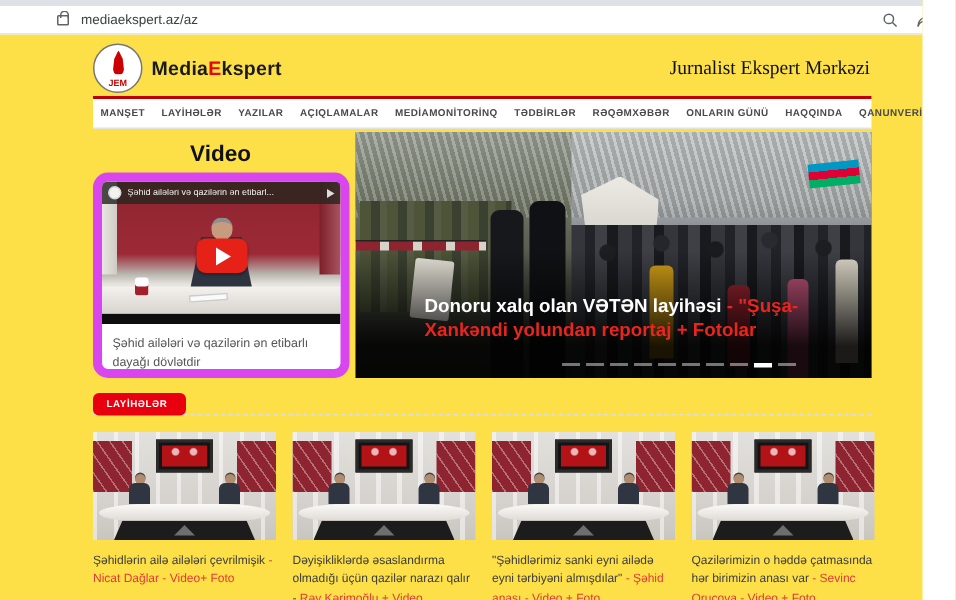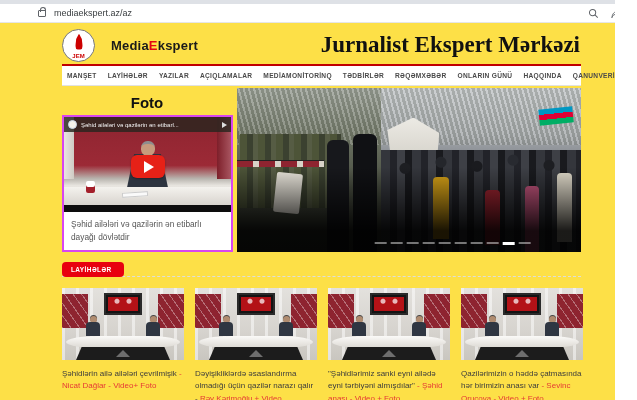--- a/index.html
+++ b/index.html
@@ -10,36 +10,36 @@
   .tabstrip { position:absolute; top:0; left:0; width:637px; height:4px; background:#dee1e6; }
   .urlbar { position:absolute; top:4px; left:0; width:637px; height:19px; background:#fff; border-bottom:1px solid #e6e6e6; display:flex; align-items:center; }
   .lock-icon { margin-left:38px; width:8px; height:7px; border:1px solid #5f6368; border-radius:1px; position:relative; }
   .lock-icon:before { content:""; position:absolute; top:-4px; left:1px; width:4px; height:4px; border:1px solid #5f6368; border-bottom:none; border-radius:3px 3px 0 0; }
   .url-text { margin-left:8px; font-size:9px; color:#3c4043; }
   .chrome-icons { margin-left:auto; margin-right:14px; display:flex; gap:12px; align-items:center; }
   .chrome-icons svg { display:block; }
 
   
   .site-header { position:absolute; top:27px; left:62px; width:518px; height:36px; display:flex; align-items:center; }
-  .logo-wrap { display:flex; align-items:center; gap:16px; }
+  .logo-wrap { display:flex; align-items:center; gap:6px; }
   .logo-emblem { width:33px; height:33px; border:1px solid #777; border-radius:50%; position:relative; background:#fff; }
   .logo-emblem .flame { position:absolute; top:4px; left:12px; width:8px; height:16px; background:#c00; border-radius:50% 50% 40% 40%; clip-path:polygon(50% 0, 85% 35%, 100% 100%, 0 100%, 15% 35%); }
   .logo-emblem .jem { position:absolute; bottom:2px; left:0; width:100%; text-align:center; font-size:6px; font-weight:bold; color:#c00; }
   .logo-text { font-size:13px; font-weight:bold; color:#1a1a1a; letter-spacing:.2px; }
   .logo-text .accent { color:#e30613; }
-  .site-title { margin-left:auto; font-family:"Liberation Serif", serif; font-size:23px; font-weight:bold; color:#111; }
+  .site-title { margin-left:auto; font-family:"Liberation Serif", serif; font-size:13px; font-weight:normal; color:#111; }
 
   
   .nav { position:absolute; top:64px; left:62px; width:519px; height:22px; border-top:2px solid #c00000; border-bottom:1px solid #e2e2e2; background:#fff; display:flex; align-items:center; }
   .nav-item { font-size:6.6px; font-weight:bold; color:#4a4a4a; letter-spacing:.3px; margin-right:11px; white-space:nowrap; cursor:pointer; }
   .nav-item:first-child { margin-left:5px; }
 
   
   .video-heading { position:absolute; top:94px; left:62px; width:170px; text-align:center; font-size:15px; font-weight:bold; color:#111; }
-  .video-card { position:absolute; top:115px; left:62px; width:171px; height:137px; border:2px solid #d946ef; border-radius:0; background:#fff; overflow:hidden; cursor:pointer; }
+  .video-card { position:absolute; top:115px; left:62px; width:171px; height:137px; border:6px solid #d946ef; border-radius:10px; background:#fff; overflow:hidden; cursor:pointer; }
   .video-thumb { position:relative; width:100%; height:88px; background:linear-gradient(180deg,#8e2430 0%,#9c2a36 55%,#b8b4ae 70%,#e8e5e0 78%,#dcd8d2 100%); overflow:hidden; }
   .vt-stripe-l { position:absolute; top:0; left:0; width:10px; height:70%; background:linear-gradient(90deg,#e9e6e1,#cfcbc4); }
   .vt-stripe-r { position:absolute; top:0; right:0; width:14px; height:70%; background:linear-gradient(90deg,#7d1f2a,#a85560); }
   .vt-topbar { position:absolute; top:0; left:0; width:100%; height:15px; background:rgba(40,38,30,.82); display:flex; align-items:center; padding:0 4px; }
   .vt-logo { width:9px; height:9px; border-radius:50%; background:#f5f2ea; border:1px solid #cdd7e8; flex:none; }
   .vt-title { margin-left:4px; font-size:6px; color:#f2f2f2; white-space:nowrap; overflow:hidden; }
   .vt-share { margin-left:auto; width:0; height:0; border-left:5px solid #ddd; border-top:3px solid transparent; border-bottom:3px solid transparent; }
   .vt-man { position:absolute; left:50%; top:24px; transform:translateX(-50%); width:46px; height:50px; }
   .vt-head { position:absolute; top:0; left:16px; width:14px; height:15px; background:#c79b7d; border-radius:45%; border-top:3px solid #8e8e8e; }
   .vt-body { position:absolute; top:13px; left:2px; width:42px; height:36px; background:#2d3440; clip-path:polygon(18% 0, 82% 0, 100% 100%, 0 100%); }
@@ -145,21 +145,21 @@
     <span class="nav-item">AÇIQLAMALAR</span>
     <span class="nav-item">MEDİAMONİTORİNQ</span>
     <span class="nav-item">TƏDBİRLƏR</span>
     <span class="nav-item">RƏQƏMXƏBƏR</span>
     <span class="nav-item">ONLARIN GÜNÜ</span>
     <span class="nav-item">HAQQINDA</span>
     <span class="nav-item">QANUNVERİCİLİK</span>
 
   </div>
 
-  <div class="video-heading">Foto</div>
+  <div class="video-heading">Video</div>
   <div class="video-card">
     <div class="video-thumb">
       <div class="vt-stripe-l"></div>
       <div class="vt-stripe-r"></div>
       <div class="vt-man">
         <div class="vt-body"></div>
         <div class="vt-shirt"></div>
         <div class="vt-head"></div>
       </div>
       <div class="vt-desk"></div>
@@ -191,20 +191,23 @@
       <div class="feat-trees"></div>
       <div class="tent"></div>
       <div class="flag"></div>
       <div class="crowd"></div>
       <div class="jacket" style="bottom:8%; left:26%; width:16px; height:38%; background:#d4a017;"></div>
       <div class="jacket" style="bottom:4%; left:52%; width:15px; height:34%; background:#9c2430;"></div>
       <div class="jacket" style="bottom:0; left:72%; width:14px; height:40%; background:#c2547c;"></div>
       <div class="jacket" style="bottom:6%; left:88%; width:15px; height:42%; background:#ded8c8;"></div>
     </div>
     <div class="feat-overlay"></div>
+    <div class="feat-caption">
+      <span class="white">Donoru xalq olan VƏTƏN layihəsi</span><span class="red"> - "Şuşa-Xankəndi yolundan reportaj + Fotolar</span>
+    </div>
     <div class="dashes">
       <span class="dash"></span>
       <span class="dash"></span>
       <span class="dash"></span>
       <span class="dash"></span>
       <span class="dash"></span>
       <span class="dash"></span>
       <span class="dash"></span>
       <span class="dash"></span>
       <span class="dash active"></span>

